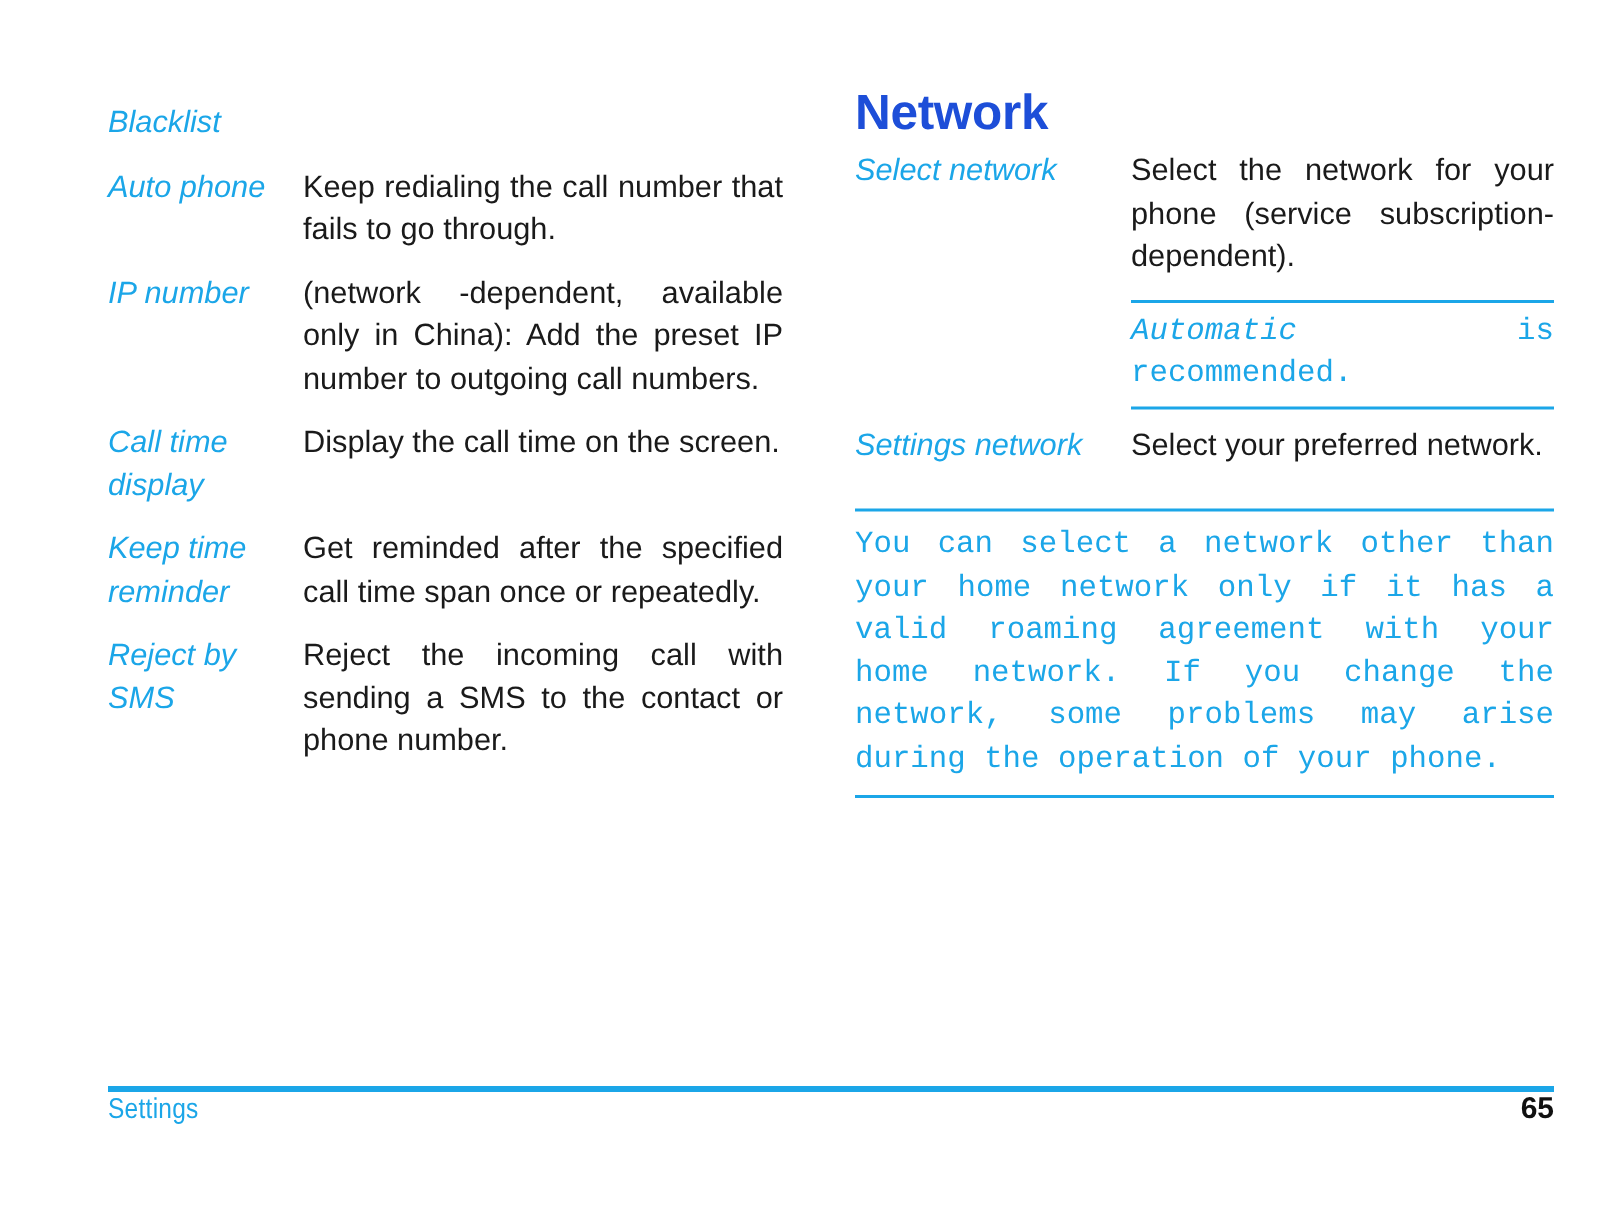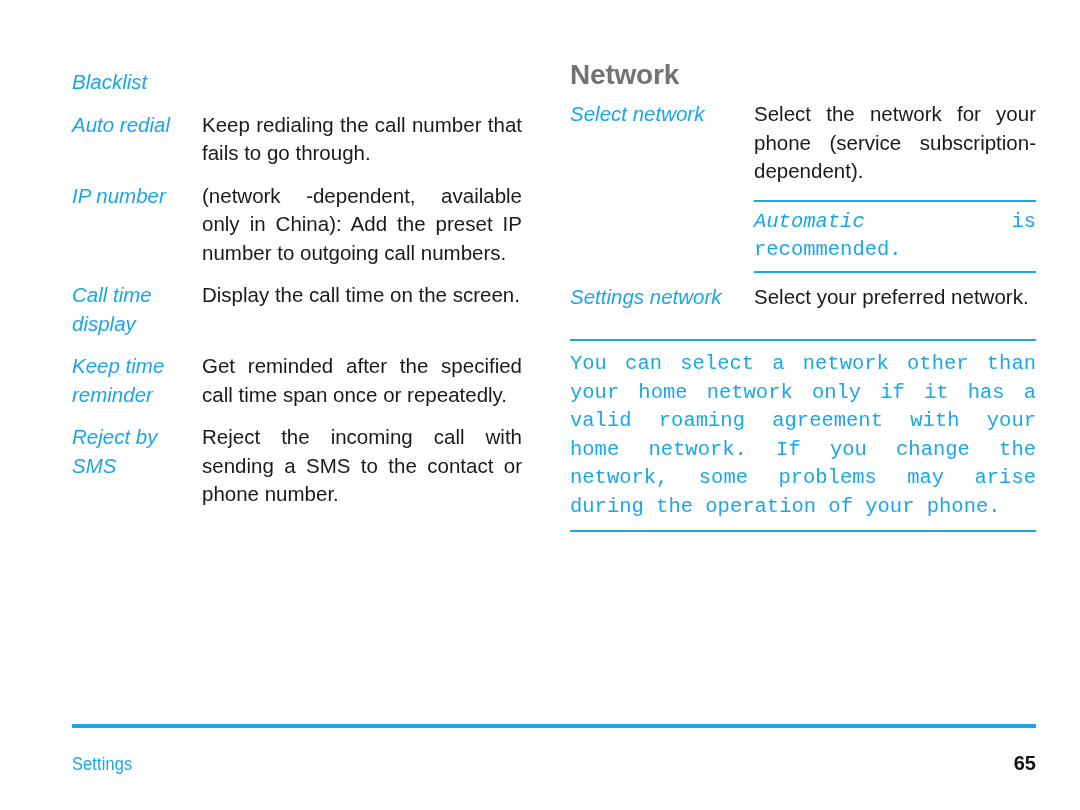--- a/index.html
+++ b/index.html
@@ -79,23 +79,23 @@
   .col-left .spec-row + .spec-row { margin-top: 14px; }
 
   
   .col-right {
     position: absolute;
     left: 570px;
     top: 60px;
     width: 466px;
   }
   .section-heading {
-    font-size: 28px;
+    font-size: 33px;
     font-weight: bold;
-    color: #737373;
+    color: #1d4ed8;
     line-height: 30px;
     margin: 0 0 10px 0;
     letter-spacing: -0.2px;
   }
   .col-right .spec-label { width: 184px; }
   .col-right .spec-desc  { width: 282px; }
 
   
   .note {
     border-top: 2.5px solid #1ba6e8;
@@ -134,21 +134,21 @@
   }
   .footer-rule {
     height: 4px;
     background: #1ba6e8;
     width: 100%;
   }
   .footer-row {
     display: flex;
     justify-content: space-between;
     align-items: baseline;
-    margin-top: 24px;
+    margin-top: 0;
   }
   .footer-section {
     color: #1ba6e8;
     font-size: 19px;
     font-family: "Liberation Sans Narrow", "Liberation Sans", sans-serif;
     transform: scaleX(0.86);
     transform-origin: left center;
     letter-spacing: 0.2px;
   }
   .footer-pageno {
@@ -164,21 +164,21 @@
 
   <div class="columns">
 
     <div class="col-left">
 
       <div class="spec-row">
         <div class="spec-label">Blacklist</div>
       </div>
 
       <div class="spec-row">
-        <div class="spec-label">Auto redial</div>
+        <div class="spec-label">Auto phone</div>
         <div class="spec-desc">
           <p>Keep redialing the call number that fails to go through.</p>
         </div>
       </div>
 
       <div class="spec-row">
         <div class="spec-label">IP number</div>
         <div class="spec-desc">
           <p>(network -dependent, available only in China): Add the preset IP number to outgoing call numbers.</p>
         </div>

